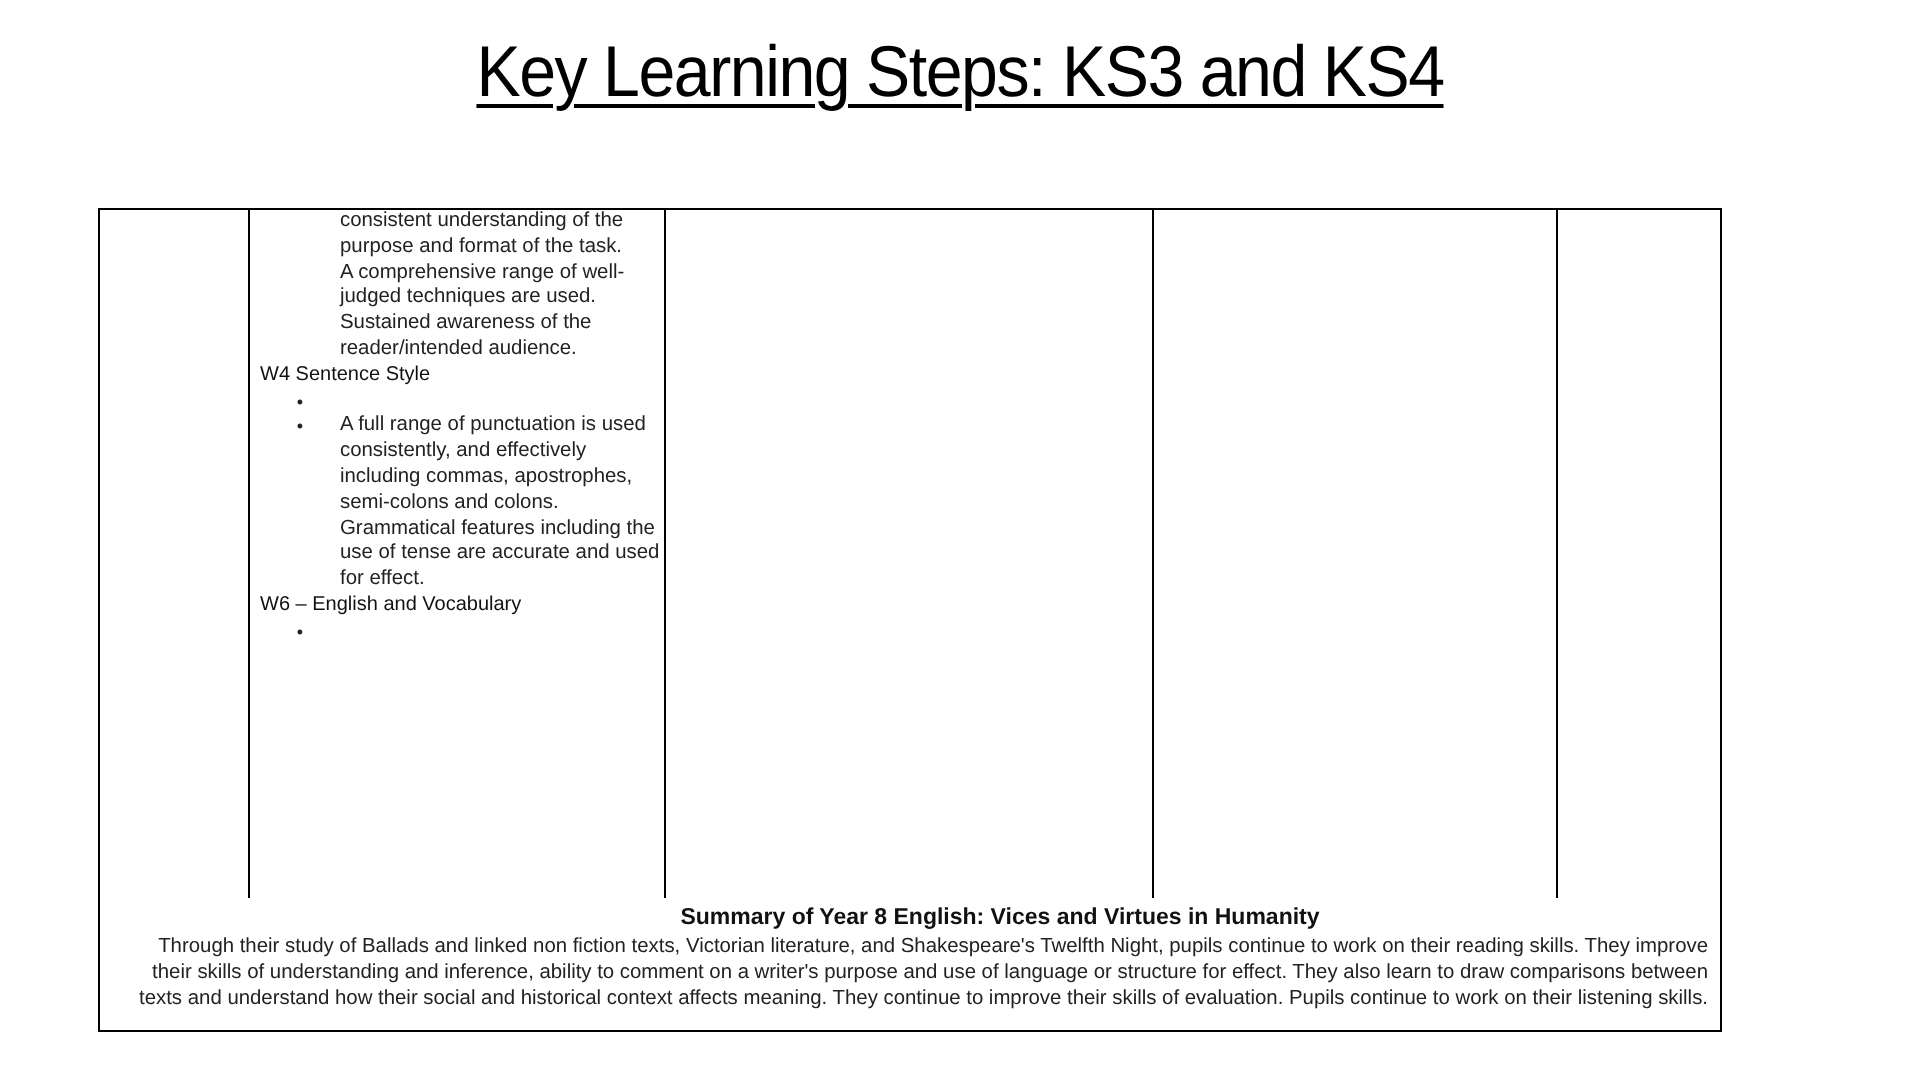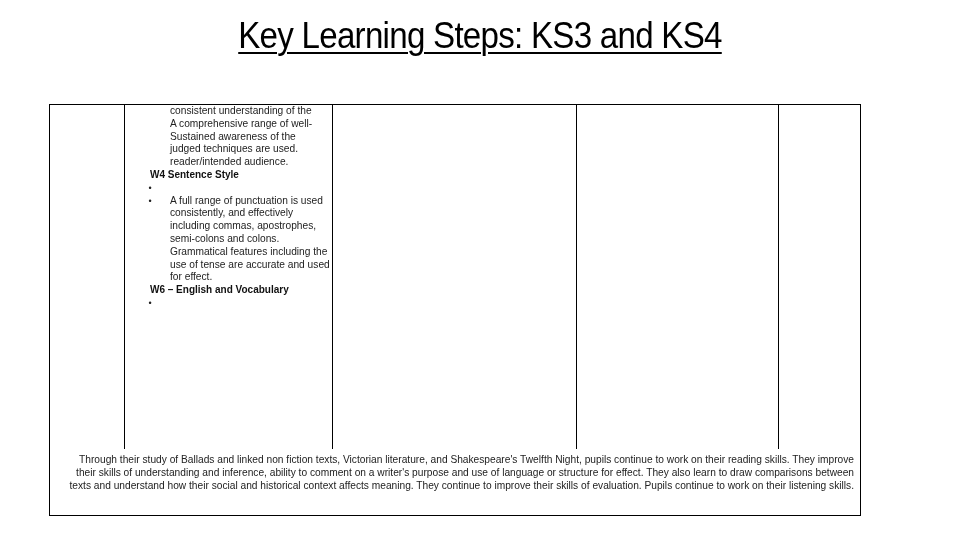--- a/index.html
+++ b/index.html
@@ -56,25 +56,24 @@
       top: 0px;
       width: 200px;
       font-size: 10.2px;
       line-height: 12.8px;
       color: #222;
     }
     .criteria-cell .cont {
       padding-left: 40px;
     }
     .criteria-cell .heading {
-      font-weight: bold;
+      font-weight: normal;
       color: #111;
       padding-left: 0px;
       font-size: 10px;
-      margin-left: 20px;
     }
     .bullet-item {
       display: flex;
     }
     .bullet-item .bullet {
       width: 40px;
       text-align: center;
       padding-left: 0px;
       box-sizing: border-box;
       flex: 0 0 40px;
@@ -113,37 +112,39 @@
 <div class="slide-title">Key Learning Steps: KS3 and KS4</div>
 
 <div class="doc-frame">
   <div class="col-divider" style="left:74px;"></div>
   <div class="col-divider" style="left:282px;"></div>
   <div class="col-divider" style="left:526px;"></div>
   <div class="col-divider" style="left:728px;"></div>
 
   <div class="criteria-cell">
     <div class="cont">consistent understanding of the</div>
+    <div class="cont">purpose and format of the task.</div>
     <div class="cont">A comprehensive range of well-</div>
+    <div class="cont">judged techniques are used.</div>
     <div class="cont">Sustained awareness of the</div>
-    <div class="cont">judged techniques are used.</div>
     <div class="cont">reader/intended audience.</div>
 
     <div class="heading">W4 Sentence Style</div>
     <div class="bullet-item">
       <span class="bullet">•</span>
     </div>
 
     <div class="bullet-item">
       <span class="bullet">•</span>
       <span class="btext">A full range of punctuation is used consistently, and effectively including commas, apostrophes, semi-colons and colons. Grammatical features including the use of tense are accurate and used for effect.</span>
     </div>
 
     <div class="heading">W6 – English and Vocabulary</div>
     <div class="bullet-item">
       <span class="bullet">•</span>
     </div>
   </div>
 
   <div class="summary">
+    <div class="summary-title">Summary of Year 8 English: Vices and Virtues in Humanity</div>
     <div class="summary-body">Through their study of Ballads and linked non fiction texts, Victorian literature, and Shakespeare's Twelfth Night, pupils continue to work on their reading skills. They improve their skills of understanding and inference, ability to comment on a writer's purpose and use of language or structure for effect. They also learn to draw comparisons between texts and understand how their social and historical context affects meaning. They continue to improve their skills of evaluation. Pupils continue to work on their listening skills.</div>
   </div>
 </div>
 
 </body></html>

